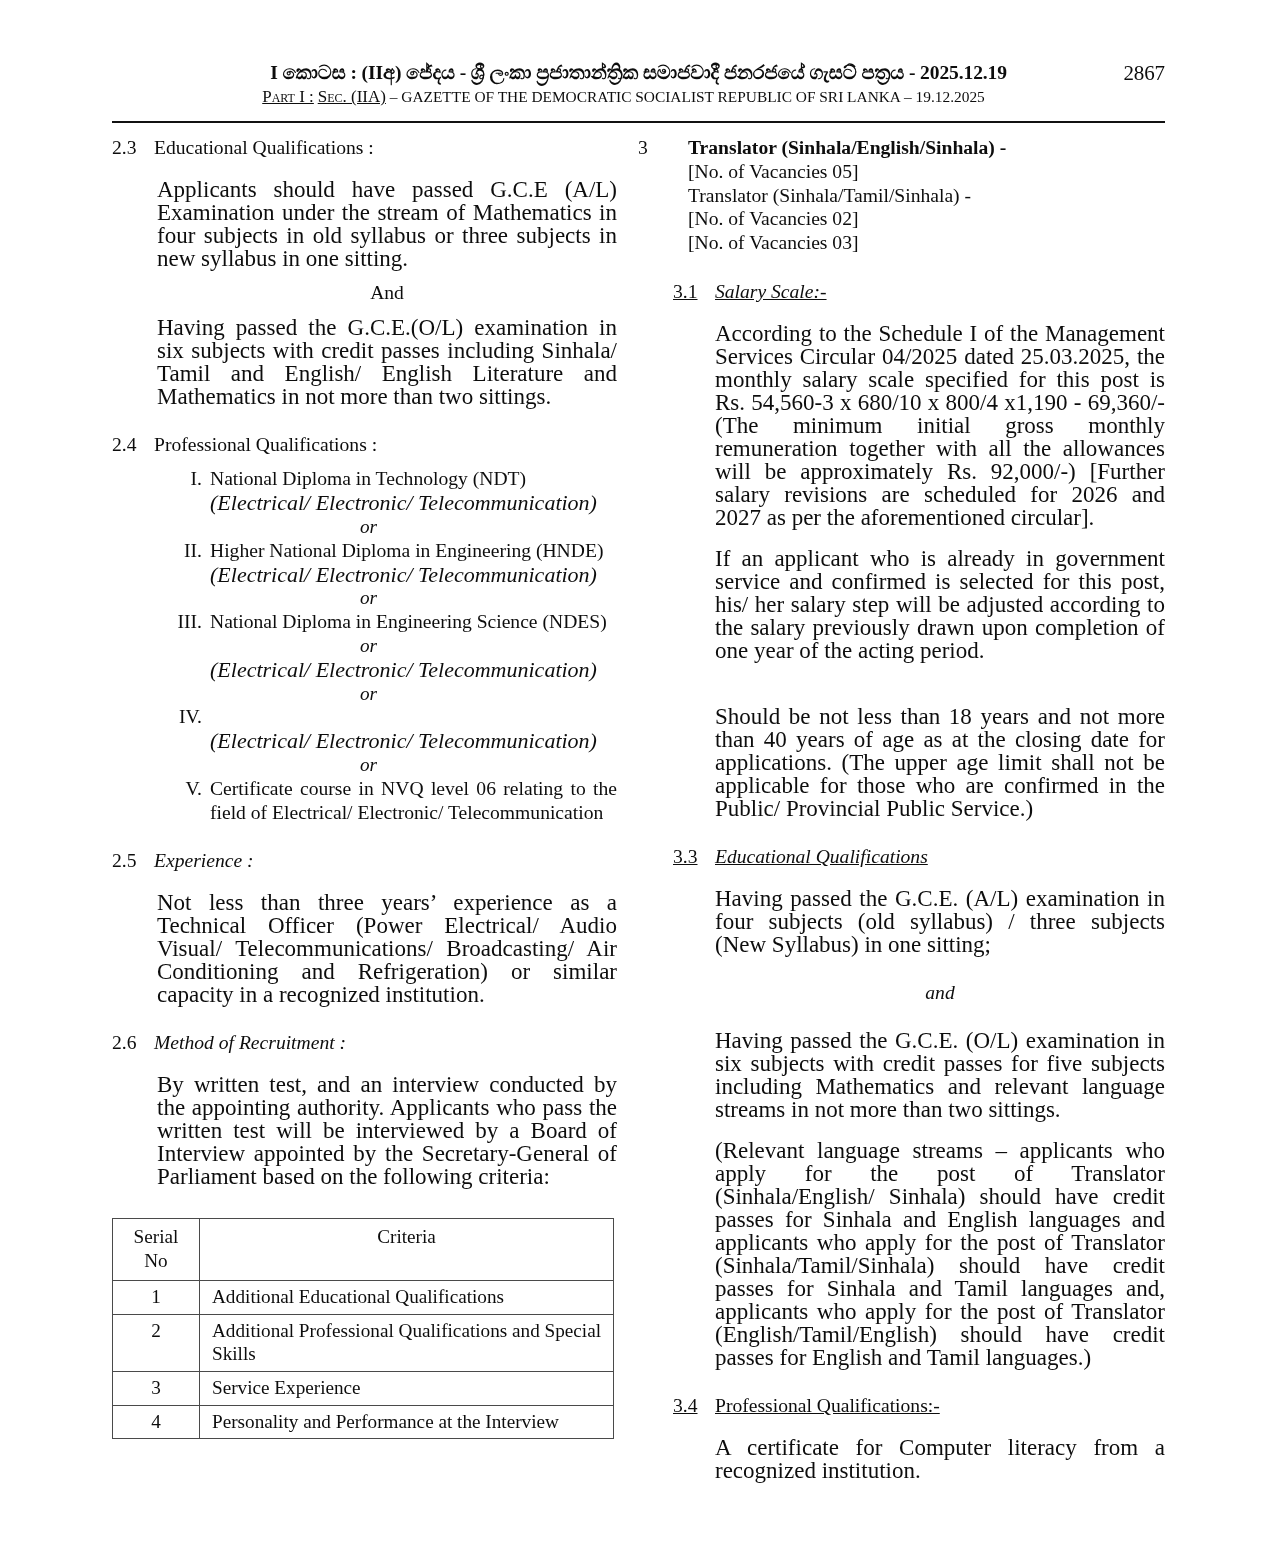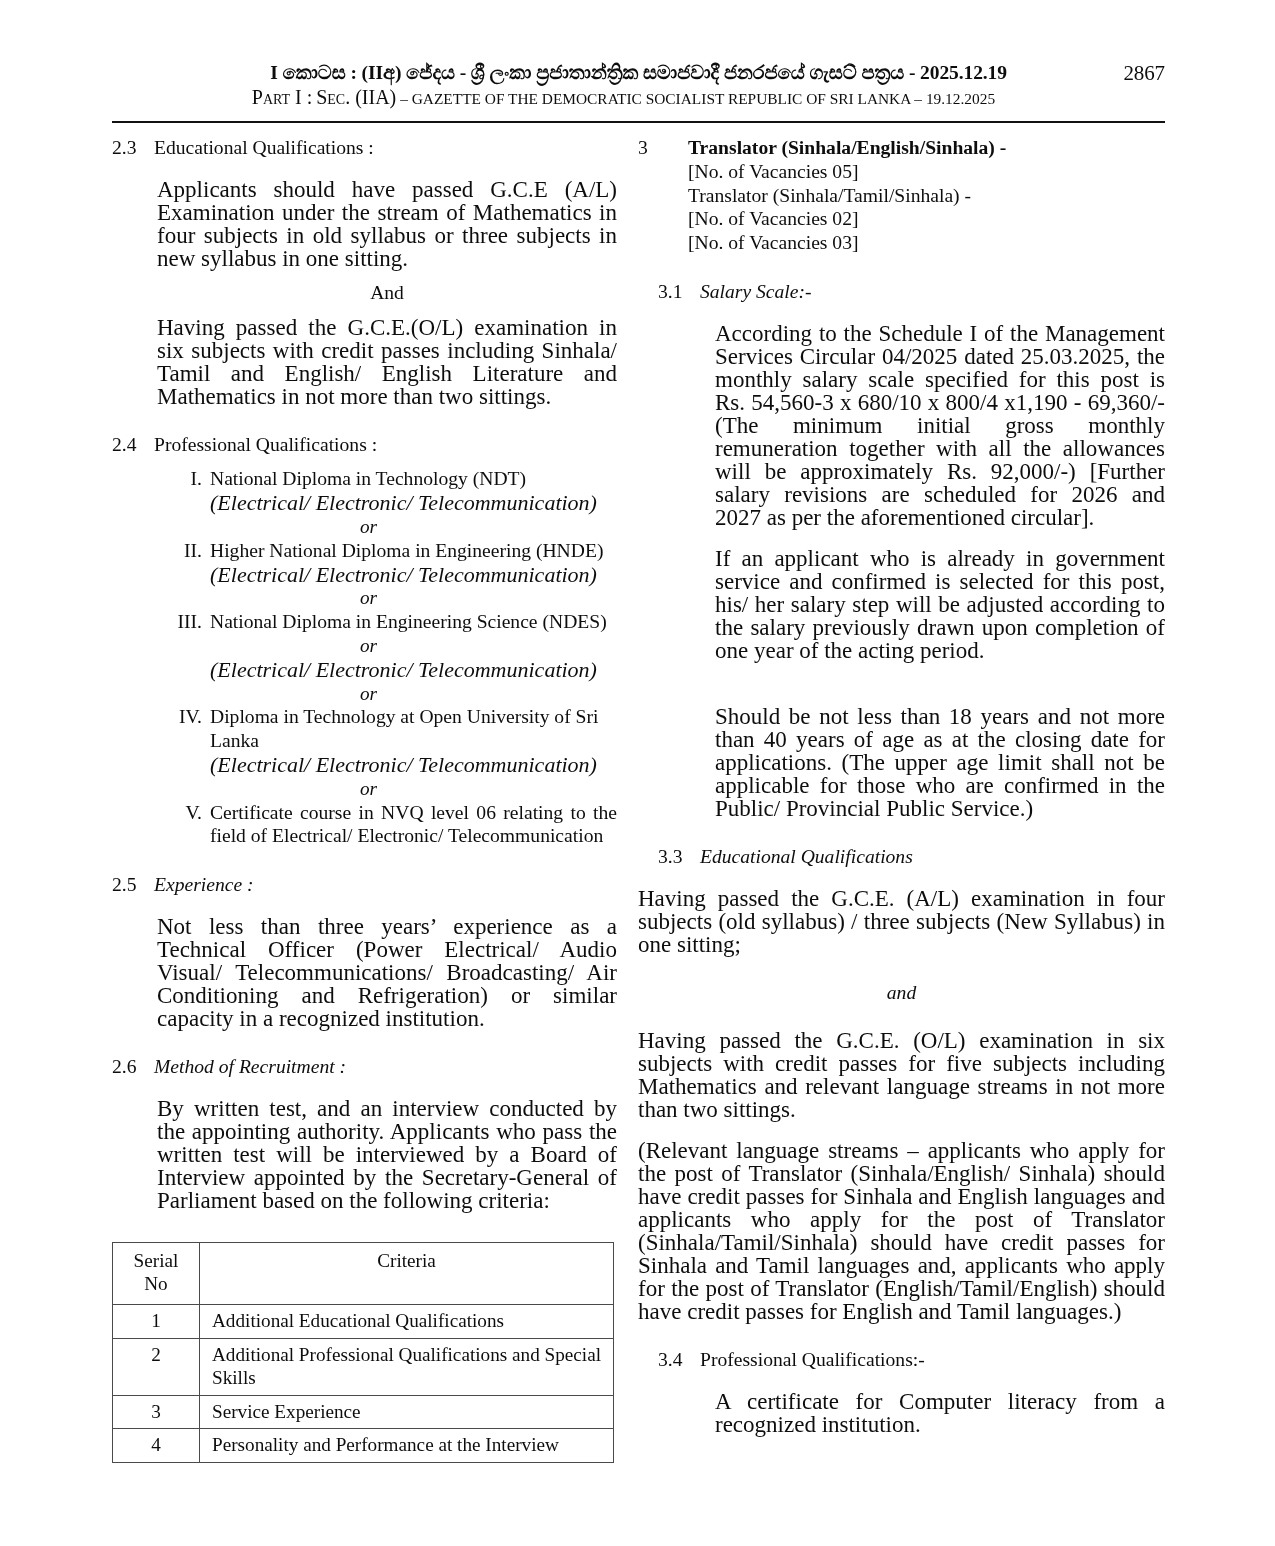--- a/index.html
+++ b/index.html
@@ -41,21 +41,22 @@
   }
   .hdr-line-2 {
     text-align: center;
     font-size: 15.4px;
     line-height: 22px;
     white-space: nowrap;
     padding-right: 30px;
   }
   .hdr-line-2 .sc {
     font-variant: small-caps;
-    font-size: 20px;
+    font-size: 17px;
+    text-decoration: underline;
   }
   .hdr-rule {
     position: absolute;
     left: 112px;
     top: 121px;
     width: 1053px;
     height: 0;
     border-top: 2.6px solid #111;
   }
 
@@ -86,21 +87,21 @@
   }
   .sec-head .num {
     flex: 0 0 auto;
     min-width: 42px;
   }
   .sec-head .ttl { flex: 1 1 auto; }
   .ital { font-style: italic; }
 
   
   .indent-1 { margin-left: 45px; }
-  .indent-2 { margin-left: 20px; }
+  .indent-2 { margin-left: 35px; text-decoration: underline; }
 
   .center-word {
     text-align: center;
     font-size: 19.6px;
     line-height: 23.8px;
   }
   .center-word.small-ital {
     font-style: italic;
   }
 
@@ -238,21 +239,20 @@
     <div class="roman-item">
       <span class="rn">III.</span>
       <span class="rt">National Diploma in Engineering Science (NDES)</span>
     </div>
     <div class="or-word">or</div>
     <div class="sub-paren">(Electrical/ Electronic/ Telecommunication)</div>
     <div class="or-word">or</div>
 
     <div class="roman-item">
       <span class="rn">IV.</span>
-      <span class="rt nojust">Diploma in Technology at Open University of Sri Lanka</span>
     </div>
     <div class="sub-paren">(Electrical/ Electronic/ Telecommunication)</div>
     <div class="or-word">or</div>
 
     <div class="roman-item">
       <span class="rn">V.</span>
       <span class="rt">Certificate course in NVQ level 06 relating to the field of Electrical/ Electronic/ Telecommunication</span>
     </div>
   </div>
 
@@ -342,21 +342,21 @@
     <p class="para">Should be not less than 18 years and not more than 40 years of age as at the closing date for applications.  (The upper age limit shall not be applicable for those who are confirmed in the Public/ Provincial Public Service.)</p>
   </div>
 
   <div class="sp-lg"></div>
 
   <div class="sec-head indent-2">
     <span class="num">3.3</span>
     <span class="ttl ital">Educational Qualifications</span>
   </div>
   <div class="sp-md"></div>
-  <div style="">
+  <div style="margin-left:77px;">
     <p class="para">Having passed the G.C.E. (A/L) examination in four subjects (old syllabus) / three subjects (New Syllabus) in one sitting;</p>
     <div class="sp-lg"></div>
     <div class="center-word small-ital">and</div>
     <div class="sp-lg"></div>
     <p class="para">Having passed the G.C.E. (O/L) examination in six subjects with credit passes for five subjects including Mathematics and relevant language streams in not more than two sittings.</p>
     <div class="sp-md"></div>
     <p class="para">(Relevant language streams – applicants who apply for the post of Translator (Sinhala/English/ Sinhala) should have credit passes for Sinhala and English languages and applicants who apply for the post of Translator (Sinhala/Tamil/Sinhala) should have credit passes for Sinhala and Tamil languages and, applicants who apply for the post of Translator (English/Tamil/English) should have credit passes for English and Tamil languages.)</p>
   </div>
 
   <div class="sp-lg"></div>

